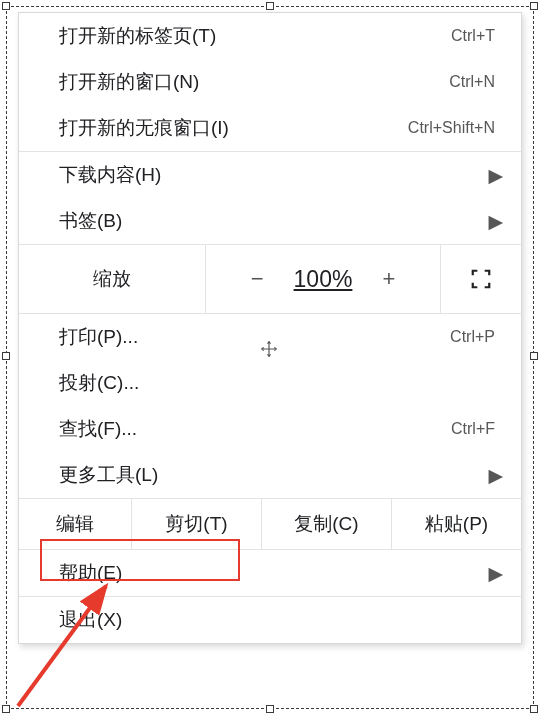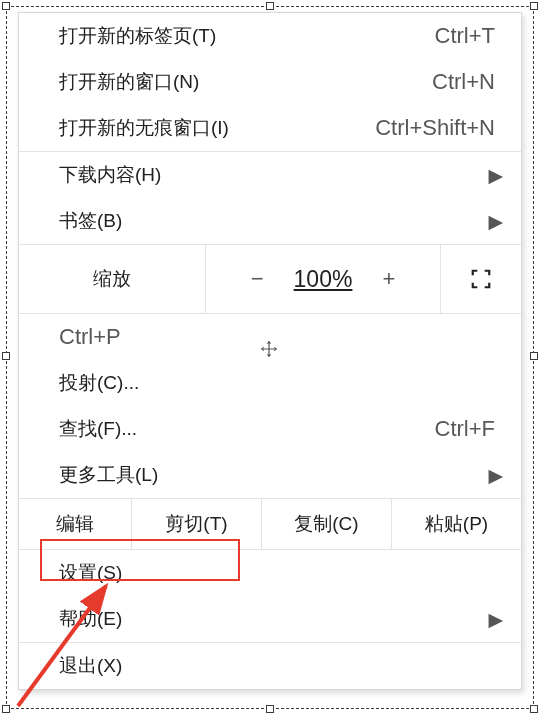--- a/index.html
+++ b/index.html
@@ -34,21 +34,21 @@
   }
   .row{
     display:flex;align-items:center;
     height:46px;
     padding:0 18px 0 40px;
     box-sizing:border-box;
     cursor:default;
     position:relative;
   }
   .label{flex:1 1 auto;white-space:nowrap;}
-  .shortcut{color:#575757;font-size:22px;margin-right:8px;}
+  .shortcut{color:#575757;font-size:16px;margin-right:8px;}
   .sub{color:#575757;margin-left:8px;}
   .sep{height:1px;background:#e3e3e3;margin:0;}
   .zoom-row{
     display:flex;align-items:center;height:70px;
     border-top:1px solid #e3e3e3;border-bottom:1px solid #e3e3e3;
     box-sizing:border-box;
   }
   .zoom-label{width:186px;text-align:center;border-right:1px solid #e3e3e3;height:100%;display:flex;align-items:center;justify-content:center;}
   .zoom-ctrl{flex:1;display:flex;align-items:center;justify-content:center;gap:22px;}
   .zoom-btn{font-size:22px;color:#555;padding:0 8px;}
@@ -113,20 +113,21 @@
       <svg width="22" height="22" viewBox="0 0 24 24" fill="none" stroke="#222" stroke-width="2.4">
         <path d="M3 8V3h5"></path>
           <path d="M21 8V3h-5"></path>
           <path d="M3 16v5h5"></path>
           <path d="M21 16v5h-5"></path>
       </svg>
     </div>
   </div>
 
   <div class="row">
+    <span class="label">打印(P)...</span>
     <span class="shortcut">Ctrl+P</span>
   </div>
   <div class="row">
     <span class="label">投射(C)...</span>
   </div>
   <div class="row">
     <span class="label">查找(F)...</span>
     <span class="shortcut">Ctrl+F</span>
   </div>
   <div class="row">
@@ -134,23 +135,20 @@
     <span class="sub">▶</span>
   </div>
 
   <div class="edit-row">
     <div class="edit-label">编辑</div>
     <div class="edit-cell">剪切(T)</div>
     <div class="edit-cell">复制(C)</div>
     <div class="edit-cell">粘贴(P)</div>
   </div>
 
-  <div class="row">
-    <span class="label">设置(S)</span>
-  </div>
   <div class="row">
     <span class="label">帮助(E)</span>
     <span class="sub">▶</span>
   </div>
 
   <div class="sep"></div>
 
   <div class="row">
     <span class="label">退出(X)</span>
   </div>

